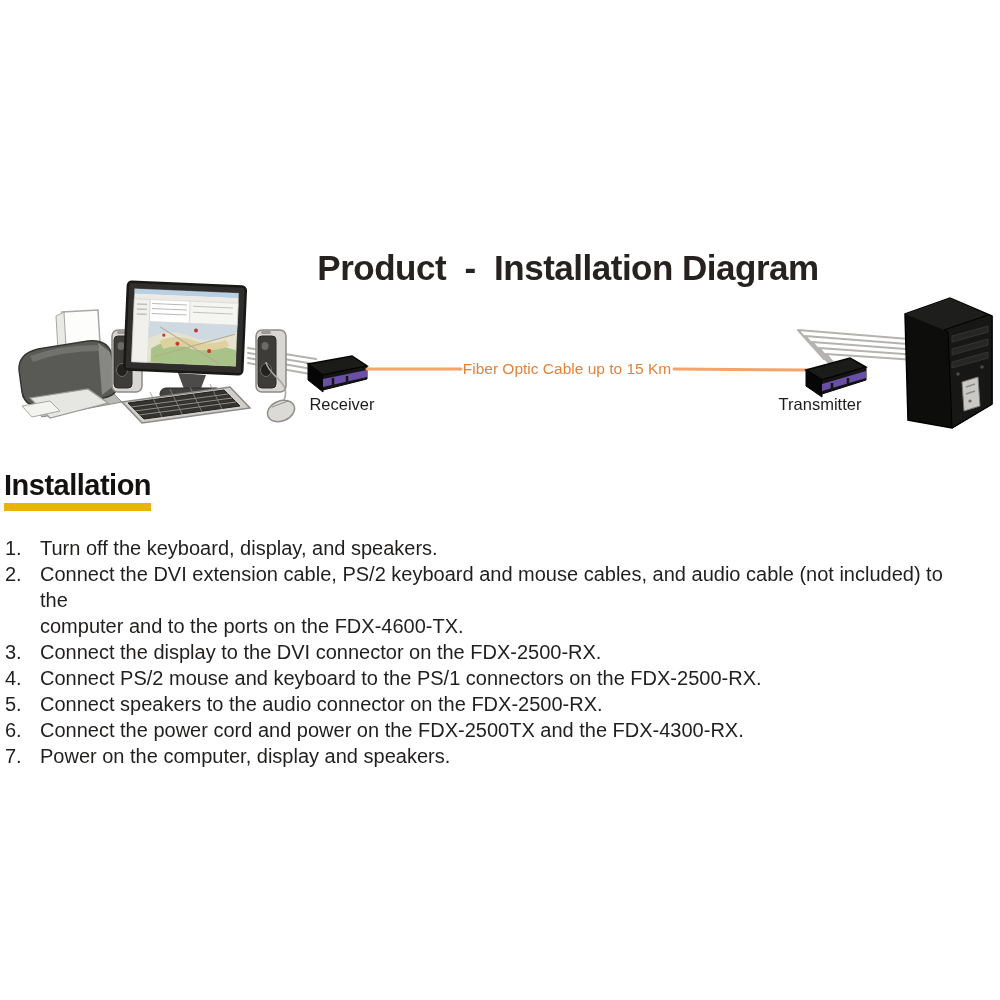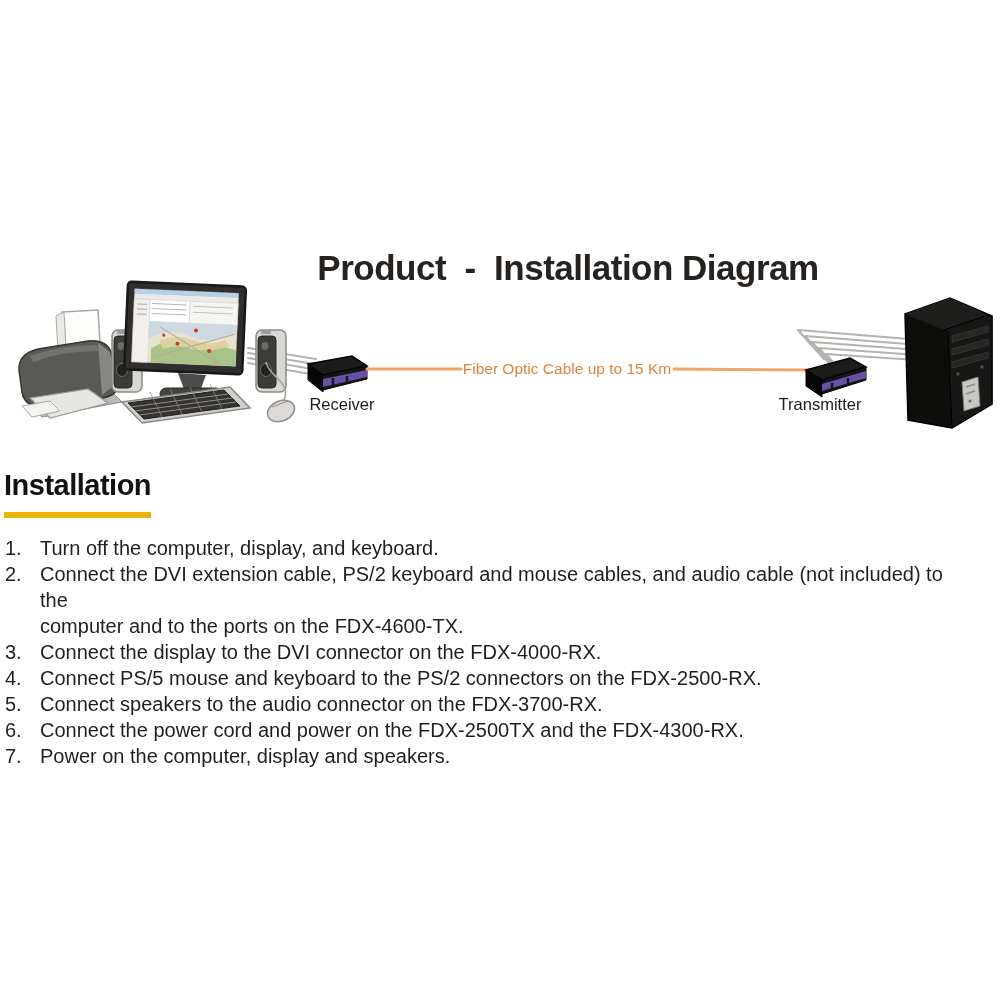--- a/index.html
+++ b/index.html
@@ -2,21 +2,21 @@
 <html><head>
 <meta charset="utf-8">
 <style>
   html,body{margin:0;padding:0;background:#ffffff;}
   .page{position:relative;width:1000px;height:1000px;background:#ffffff;
         font-family:"Liberation Sans",sans-serif;overflow:hidden;}
   .title{position:absolute;top:248px;left:136px;width:864px;text-align:center;
          font-size:35px;font-weight:700;color:#262220;letter-spacing:-0.5px;white-space:pre;}
   .diagram{position:absolute;top:270px;left:0;}
   .heading{position:absolute;top:470px;left:4px;font-size:29px;font-weight:700;color:#141210;
-           letter-spacing:-0.5px;border-bottom:6px solid #eab308;padding-bottom:10px;line-height:1.1;}
+           letter-spacing:-0.5px;border-bottom:8px solid #eab308;padding-bottom:1px;line-height:1.1;}
   .steps{position:absolute;top:535px;left:5px;width:962px;font-size:20px;line-height:26px;color:#211f1e;}
   .step{display:flex;}
   .step .num{flex:0 0 35px;}
   .step .txt{flex:1;white-space:pre-line;}
   svg text{font-family:"Liberation Sans",sans-serif;}
 </style>
 </head>
 <body>
 
 <div class="page">
@@ -153,38 +153,38 @@
       <line x1="966" y1="124" x2="975" y2="121" stroke="#8b8a87" stroke-width="1.6"></line>
       <circle cx="970" cy="131" r="1.6" fill="#6e6d6a"></circle>
     </g>
   </svg>
 
   <div class="heading">Installation</div>
 
   <div class="steps" id="steps">
       <div class="step">
         <span class="num">1.</span>
-        <span class="txt">Turn off the computer, display, and keyboard.</span>
+        <span class="txt">Turn off the keyboard, display, and speakers.</span>
       </div>
       <div class="step">
         <span class="num">2.</span>
         <span class="txt">Connect the DVI extension cable, PS/2 keyboard and mouse cables, and audio cable (not included) to the
 computer and to the ports on the FDX-4600-TX.</span>
       </div>
       <div class="step">
         <span class="num">3.</span>
-        <span class="txt">Connect the display to the DVI connector on the FDX-4000-RX.</span>
+        <span class="txt">Connect the display to the DVI connector on the FDX-2500-RX.</span>
       </div>
       <div class="step">
         <span class="num">4.</span>
-        <span class="txt">Connect PS/5 mouse and keyboard to the PS/2 connectors on the FDX-2500-RX.</span>
+        <span class="txt">Connect PS/2 mouse and keyboard to the PS/1 connectors on the FDX-2500-RX.</span>
       </div>
       <div class="step">
         <span class="num">5.</span>
-        <span class="txt">Connect speakers to the audio connector on the FDX-3700-RX.</span>
+        <span class="txt">Connect speakers to the audio connector on the FDX-2500-RX.</span>
       </div>
       <div class="step">
         <span class="num">6.</span>
         <span class="txt">Connect the power cord and power on the FDX-2500TX and the FDX-4300-RX.</span>
       </div>
       <div class="step">
         <span class="num">7.</span>
         <span class="txt">Power on the computer, display and speakers.</span>
       </div>
     </div>

